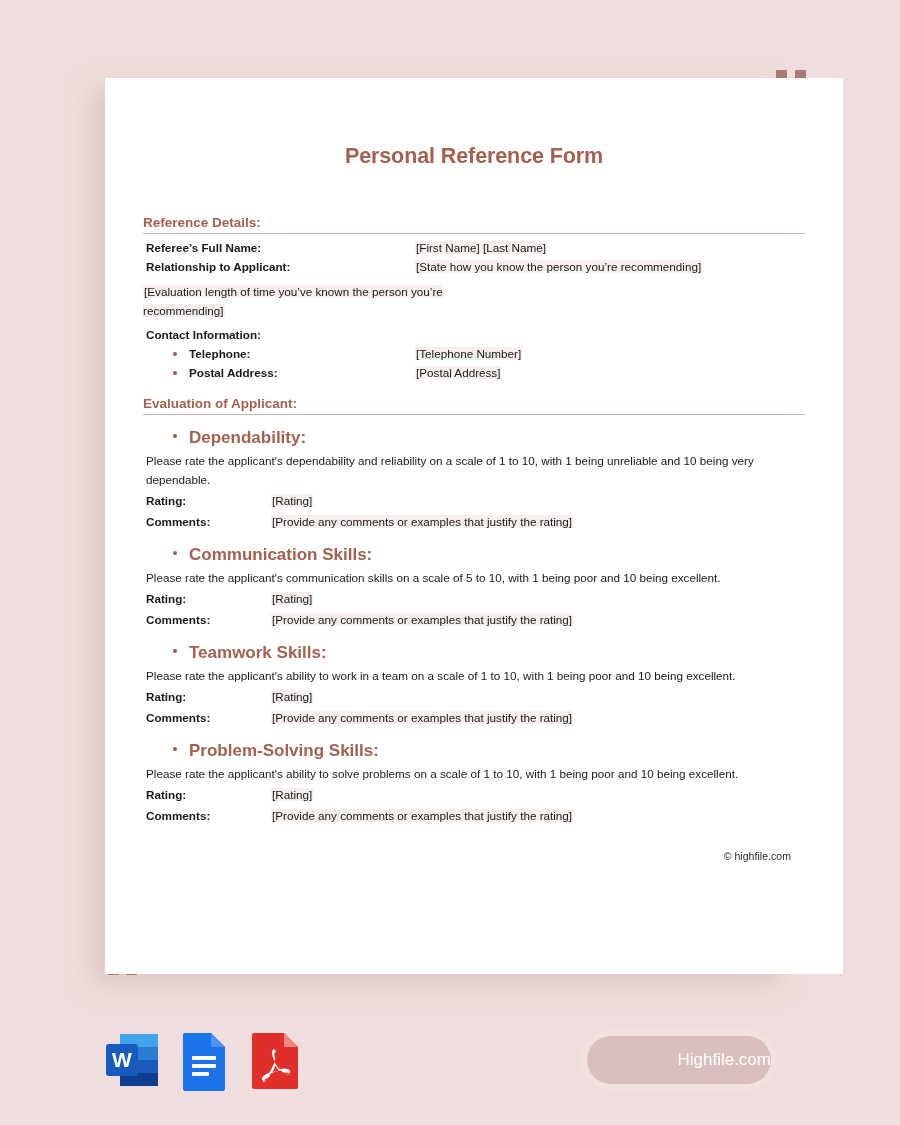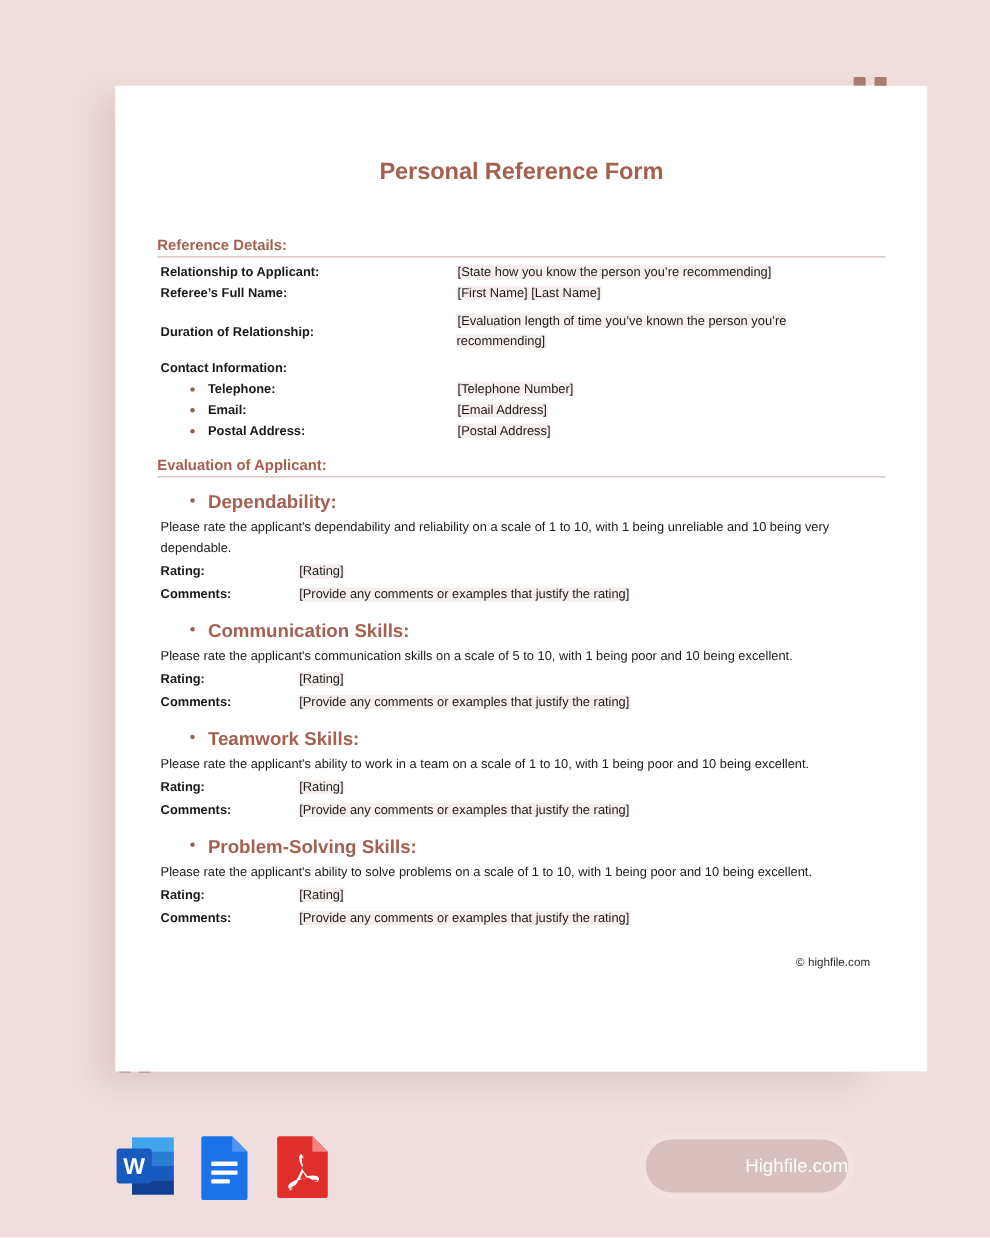--- a/index.html
+++ b/index.html
@@ -191,51 +191,43 @@
 
 <div id="doc-page">
 
   <h1 id="doc-title">Personal Reference Form</h1>
 
   <div style="padding-top:46px;">
     <div class="section-heading">Reference Details:</div>
     <div class="section-rule"></div>
 
     <div class="row">
+      <div class="label">Referee’s Full Name:</div>
+      <div class="value"><span class="hl">[First Name] [Last Name]</span></div>
+    </div>
+
+    <div class="row">
       <div class="label">Relationship to Applicant:</div>
       <div class="value"><span class="hl">[State how you know the person you’re recommending]</span></div>
     </div>
 
-    <div class="row">
-      <div class="label">Referee’s Full Name:</div>
-      <div class="value"><span class="hl">[First Name] [Last Name]</span></div>
-    </div>
-
     <div class="row" style="padding-top:6px;">
-      <div class="label" style="padding-top:10px;">Duration of Relationship:</div>
       <div class="value" style="max-width:312px;"><span class="hl">[Evaluation length of time you’ve known the person you’re recommending]</span></div>
     </div>
 
     <div class="contact-head">Contact Information:</div>
 
     <div class="row indented">
       <div class="label">
         <span class="bullet-dot"></span>
         <span>Telephone:</span>
       </div>
       <div class="value"><span class="hl">[Telephone Number]</span></div>
     </div>
 
-    <div class="row indented">
-      <div class="label">
-        <span class="bullet-dot"></span>
-        <span>Email:</span>
-      </div>
-      <div class="value"><span class="hl">[Email Address]</span></div>
-    </div>
 
     <div class="row indented">
       <div class="label">
         <span class="bullet-dot"></span>
         <span>Postal Address:</span>
       </div>
       <div class="value"><span class="hl">[Postal Address]</span></div>
     </div>
   </div>
 

